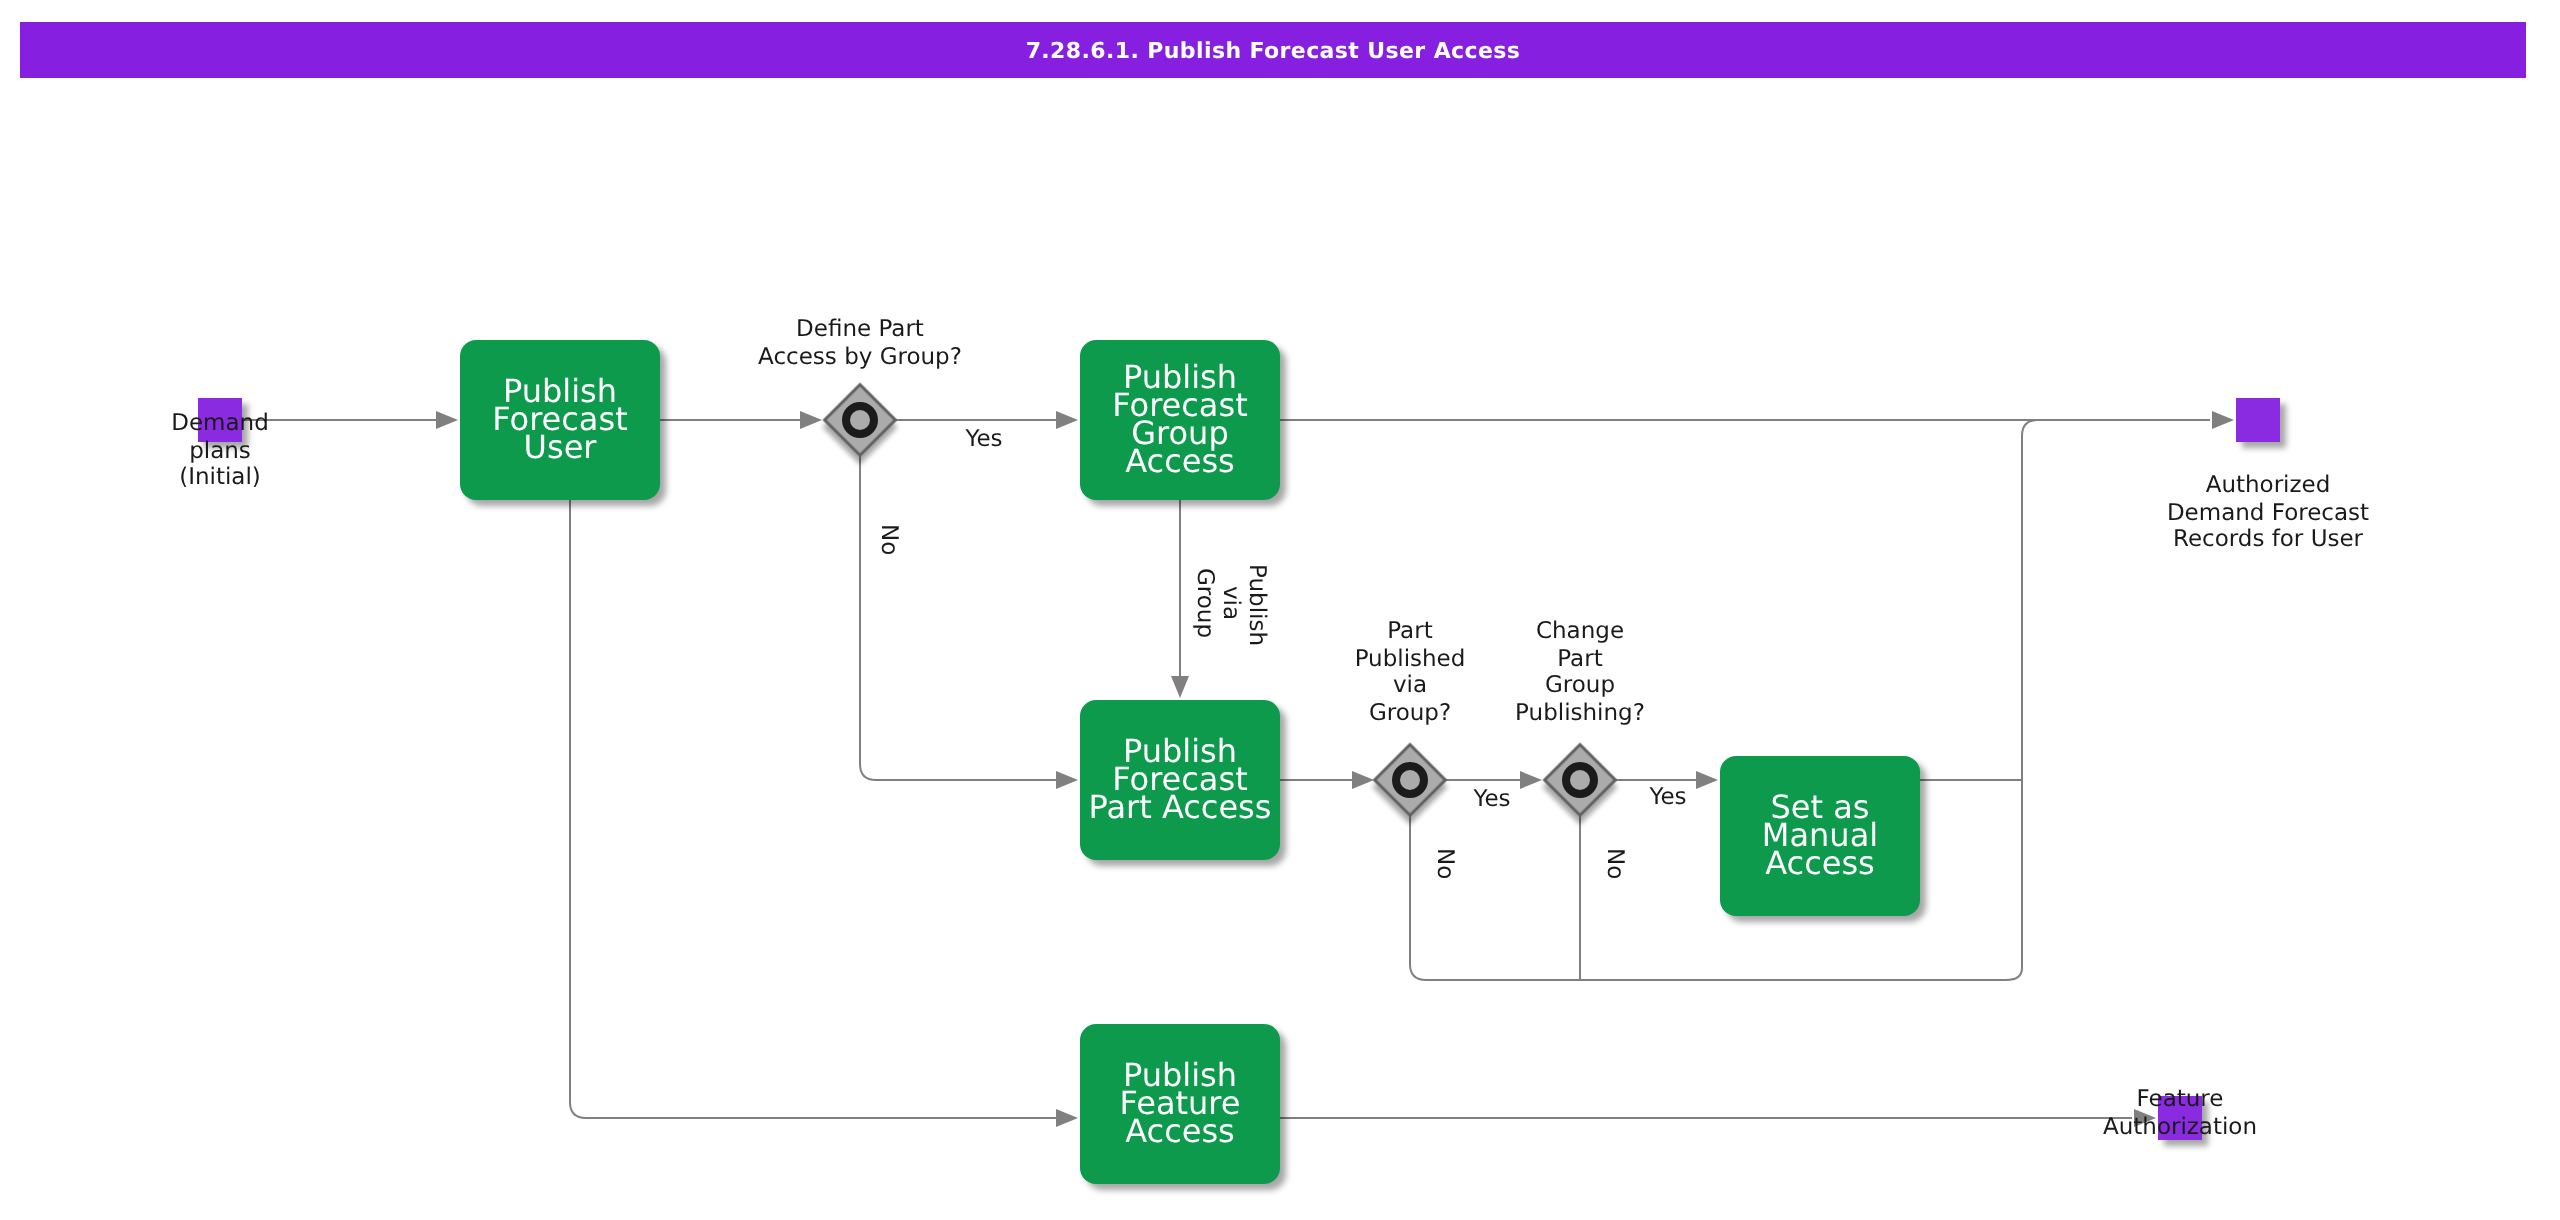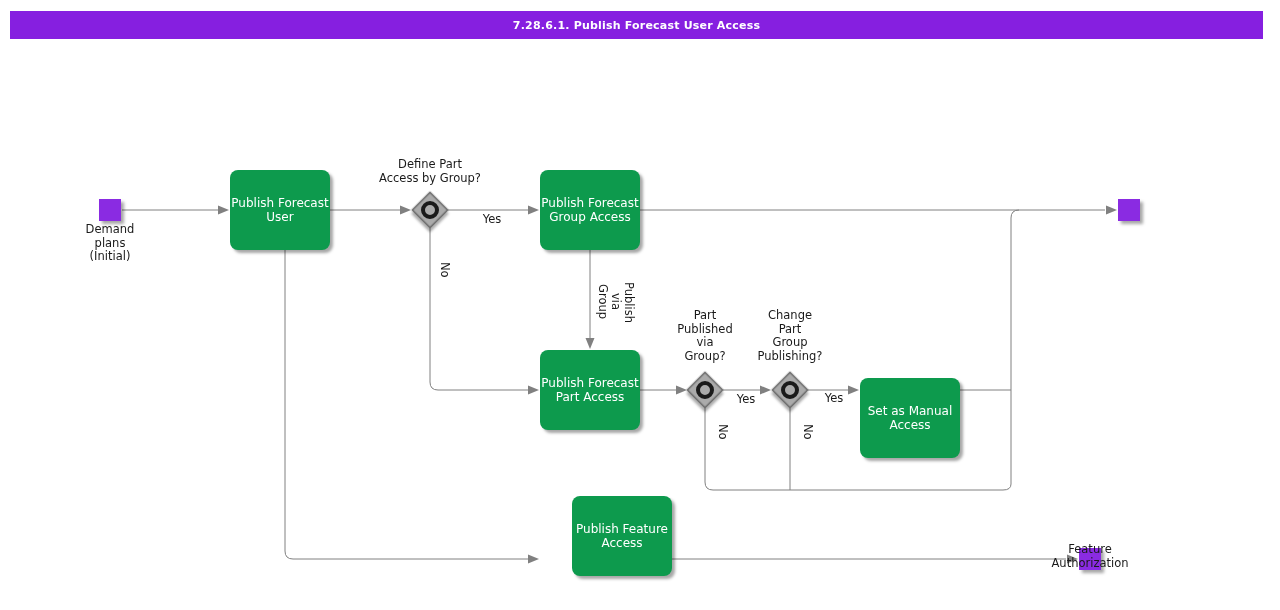--- a/index.html
+++ b/index.html
@@ -31,21 +31,21 @@
     left: 0; top: 0;
     width: 1280px; height: 610px;
   }
   .task-box {
     position: absolute;
     width: 100px; height: 80px;
     background: #0d9a4d;
     border-radius: 8px;
     box-shadow: 3px 3px 3px rgba(0,0,0,0.35);
     color: #ffffff;
-    font-size: 12px;
+    font-size: 16px;
     line-height: 14px;
     display: flex;
     align-items: center;
     justify-content: center;
     text-align: center;
     white-space: pre-line;
     cursor: pointer;
   }
   .event-square {
     position: absolute;
@@ -128,39 +128,42 @@
       <rect x="692.5" y="377.5" width="25" height="25" transform="rotate(45 705 390)" fill="#ababab" stroke="#606060" stroke-width="1.5" filter="url(#ds)"></rect>
       <circle cx="705" cy="390" r="7" fill="none" stroke="#1b1b1b" stroke-width="4"></circle>
     </g>
     <g>
       <rect x="777.5" y="377.5" width="25" height="25" transform="rotate(45 790 390)" fill="#ababab" stroke="#606060" stroke-width="1.5" filter="url(#ds)"></rect>
       <circle cx="790" cy="390" r="7" fill="none" stroke="#1b1b1b" stroke-width="4"></circle>
     </g>
   </svg>
 
   <div class="event-square" style="left:99px; top:199px;"></div>
-  <div class="flow-label" style="left:60px; top:223px; width:100px;">Demand
+  <div class="flow-label" style="left:60px; top:205px; width:100px;">Demand
 plans
 (Initial)</div>
 
   <div class="event-square" style="left:1118px; top:199px;"></div>
+  <div class="flow-label" style="left:1059px; top:236px; width:150px;">Authorized
+Demand Forecast
+Records for User</div>
 
   <div class="event-square" style="left:1079px; top:548px;"></div>
   <div class="flow-label" style="left:1040px; top:543px; width:100px;">Feature
 Authorization</div>
 
   <div class="task-box" style="left:230px; top:170px;">Publish Forecast
 User</div>
   <div class="task-box" style="left:540px; top:170px;">Publish Forecast
 Group Access</div>
   <div class="task-box" style="left:540px; top:350px;">Publish Forecast
 Part Access</div>
   <div class="task-box" style="left:860px; top:350px;margin-top:28px;">Set as Manual
 Access</div>
-  <div class="task-box" style="left:540px; top:496px;margin-left:32px;">Publish Feature
+  <div class="task-box" style="left:540px; top:512px;">Publish Feature
 Access</div>
 
   <div class="flow-label" style="left:355px; top:158px; width:150px;">Define Part
 Access by Group?</div>
   <div class="flow-label" style="left:655px; top:309px; width:100px;">Part
 Published
 via
 Group?</div>
   <div class="flow-label" style="left:740px; top:309px; width:100px;">Change
 Part

